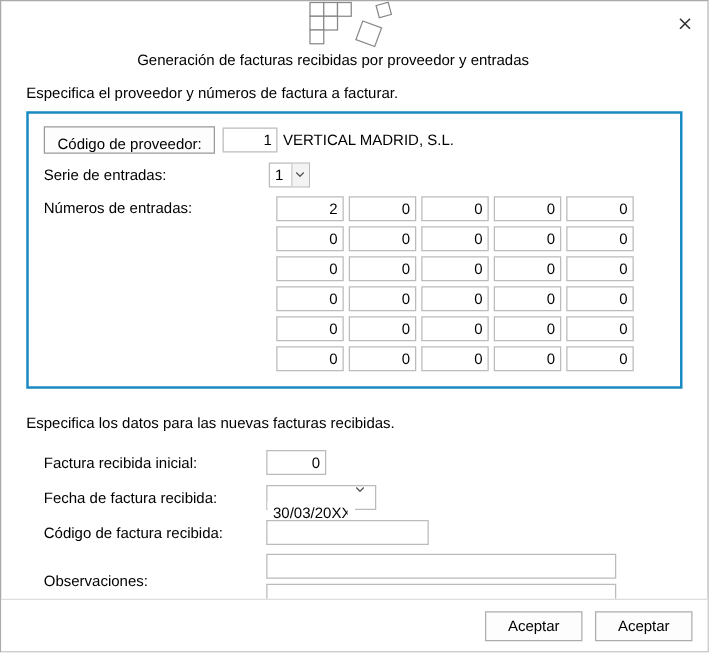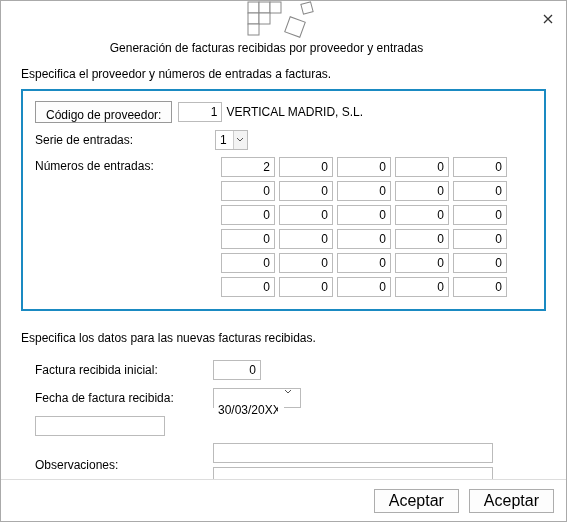--- a/index.html
+++ b/index.html
@@ -171,21 +171,21 @@
     align-items:center;
     padding: 0 12px;
     gap: 10px;
   }
   .btn {
     height: 24px;
     min-width: 78px;
     border: 1px solid #adadad;
     background: #fdfdfd;
     padding: 0 14px;
-    font-family: inherit; font-size: 16px;
+    font-family: inherit; font-size: 12px;
     cursor:pointer;
   }
 </style>
 </head>
 <body>
 
 <div class="window">
 
   <div class="titlebar">
     <div class="title-icon">
@@ -209,21 +209,21 @@
       <span>
         <svg width="10" height="10" viewBox="0 0 10 10">
             <path d="M1 1 L9 9 M9 1 L1 9" stroke="#333" stroke-width="1.3"></path>
           </svg>
       </span>
     </div>
   </div>
 
   <div class="content">
 
-    <div class="instr">Especifica el proveedor y números de entradas a facturas.</div>
+    <div class="instr">Especifica el proveedor y números de factura a facturar.</div>
 
     <div class="frame">
 
       <div class="row">
         <span class="codprov-btn">
           <span>Código de proveedor:</span>
         </span>
         <input class="num-input" style="width: 44px;" value="1">
         <span class="prov-name">VERTICAL MADRID, S.L.</span>
       </div>
@@ -293,20 +293,21 @@
           <input value="30/03/20XX" style="">
           <span class="dd-btn" style="width:16px">
             <svg width="8" height="6" viewBox="0 0 8 6">
                 <path d="M1 1 L4 4 L7 1" fill="none" stroke="#555" stroke-width="1"></path>
               </svg>
           </span>
         </span>
       </div>
 
       <div class="row">
+        <span class="lbl">Código de factura recibida:</span>
         <input class="txt-input" style="width: 130px;" value="">
       </div>
 
       <div class="row" style="align-items:center">
         <span class="lbl">Observaciones:</span>
         <span class="obs-stack">
           <input class="txt-input wide" value="" style="">
           <input class="txt-input wide" value="" style="">
         </span>
       </div>

